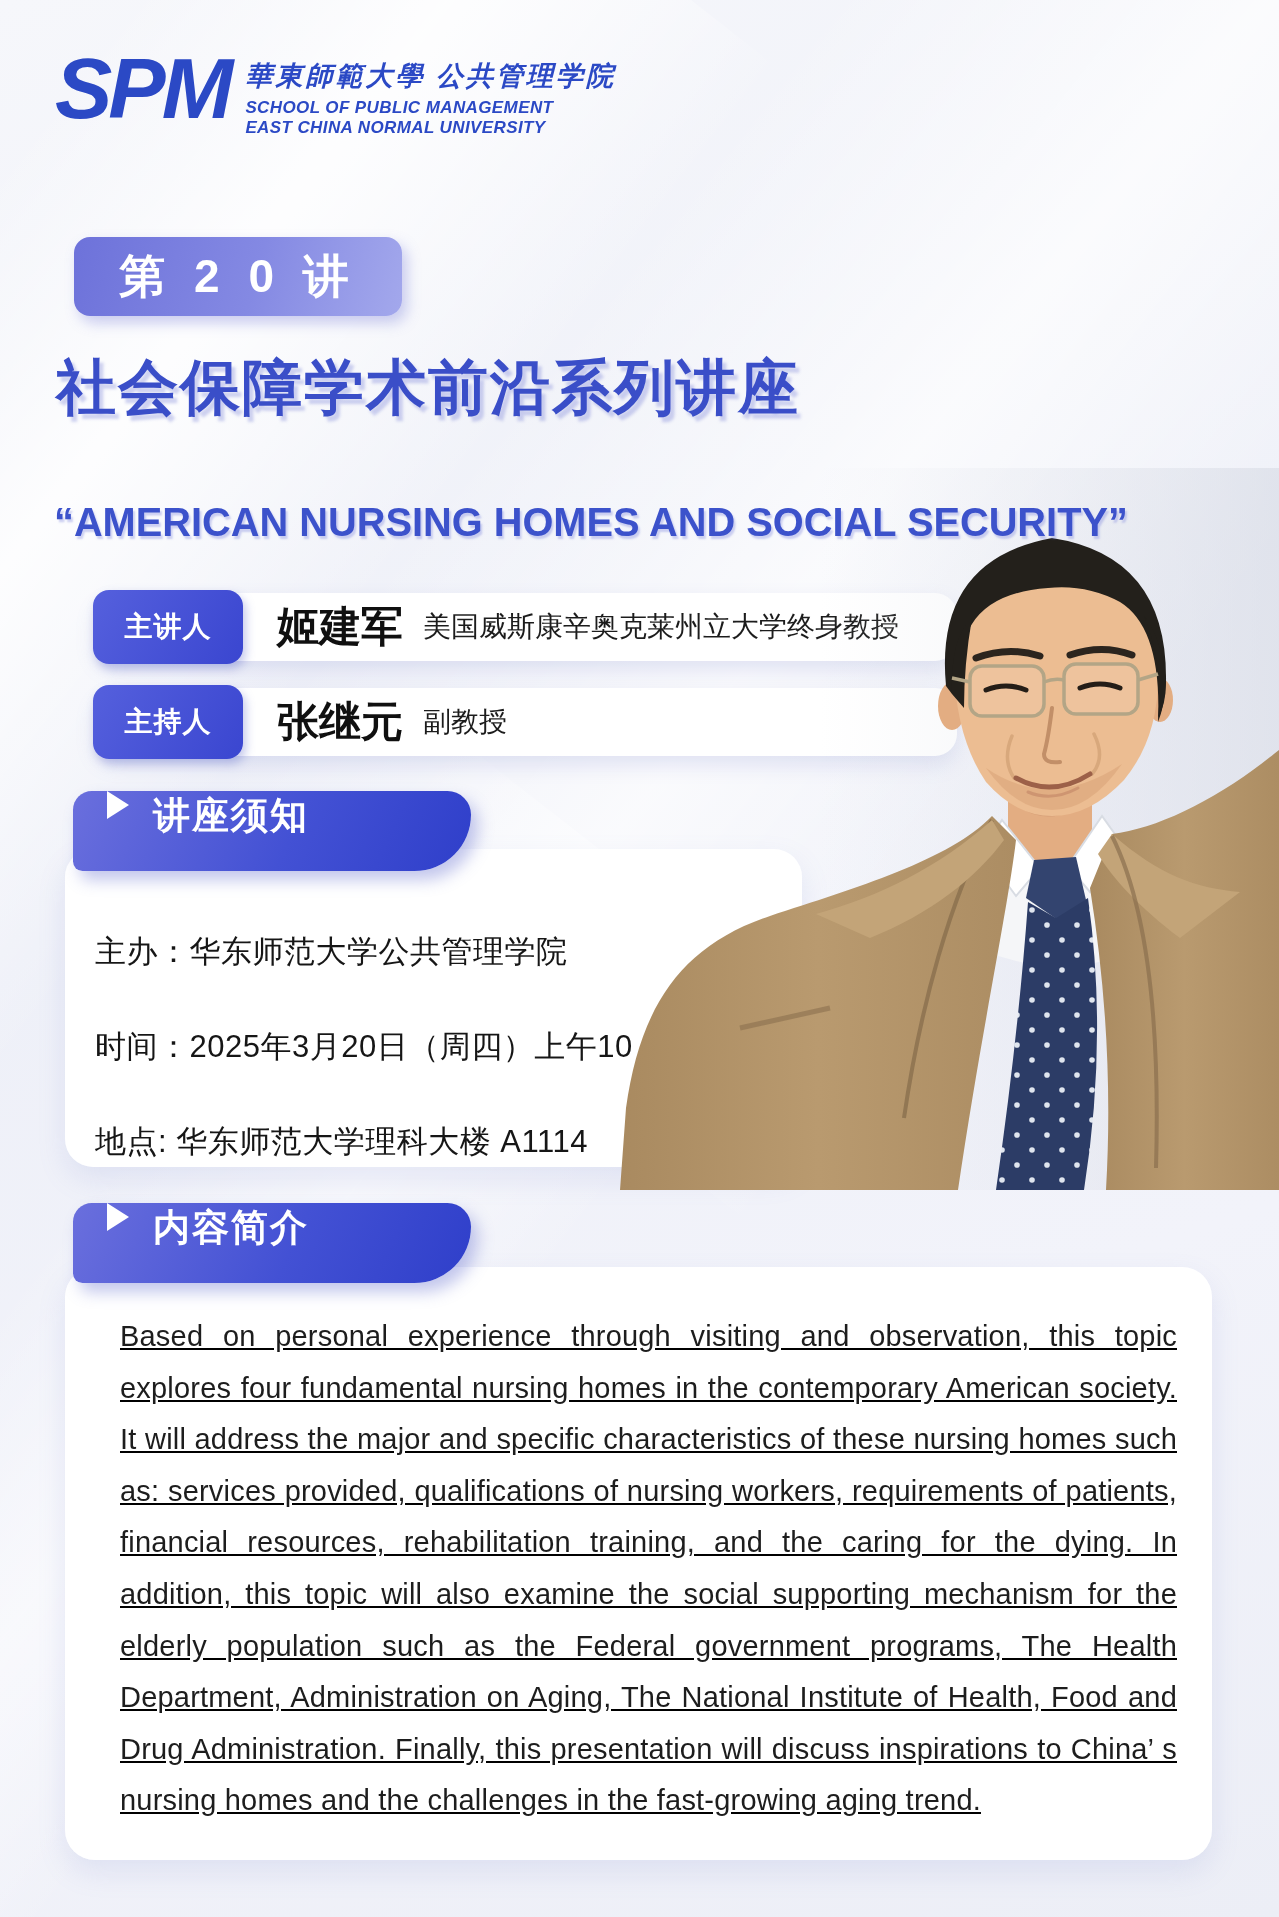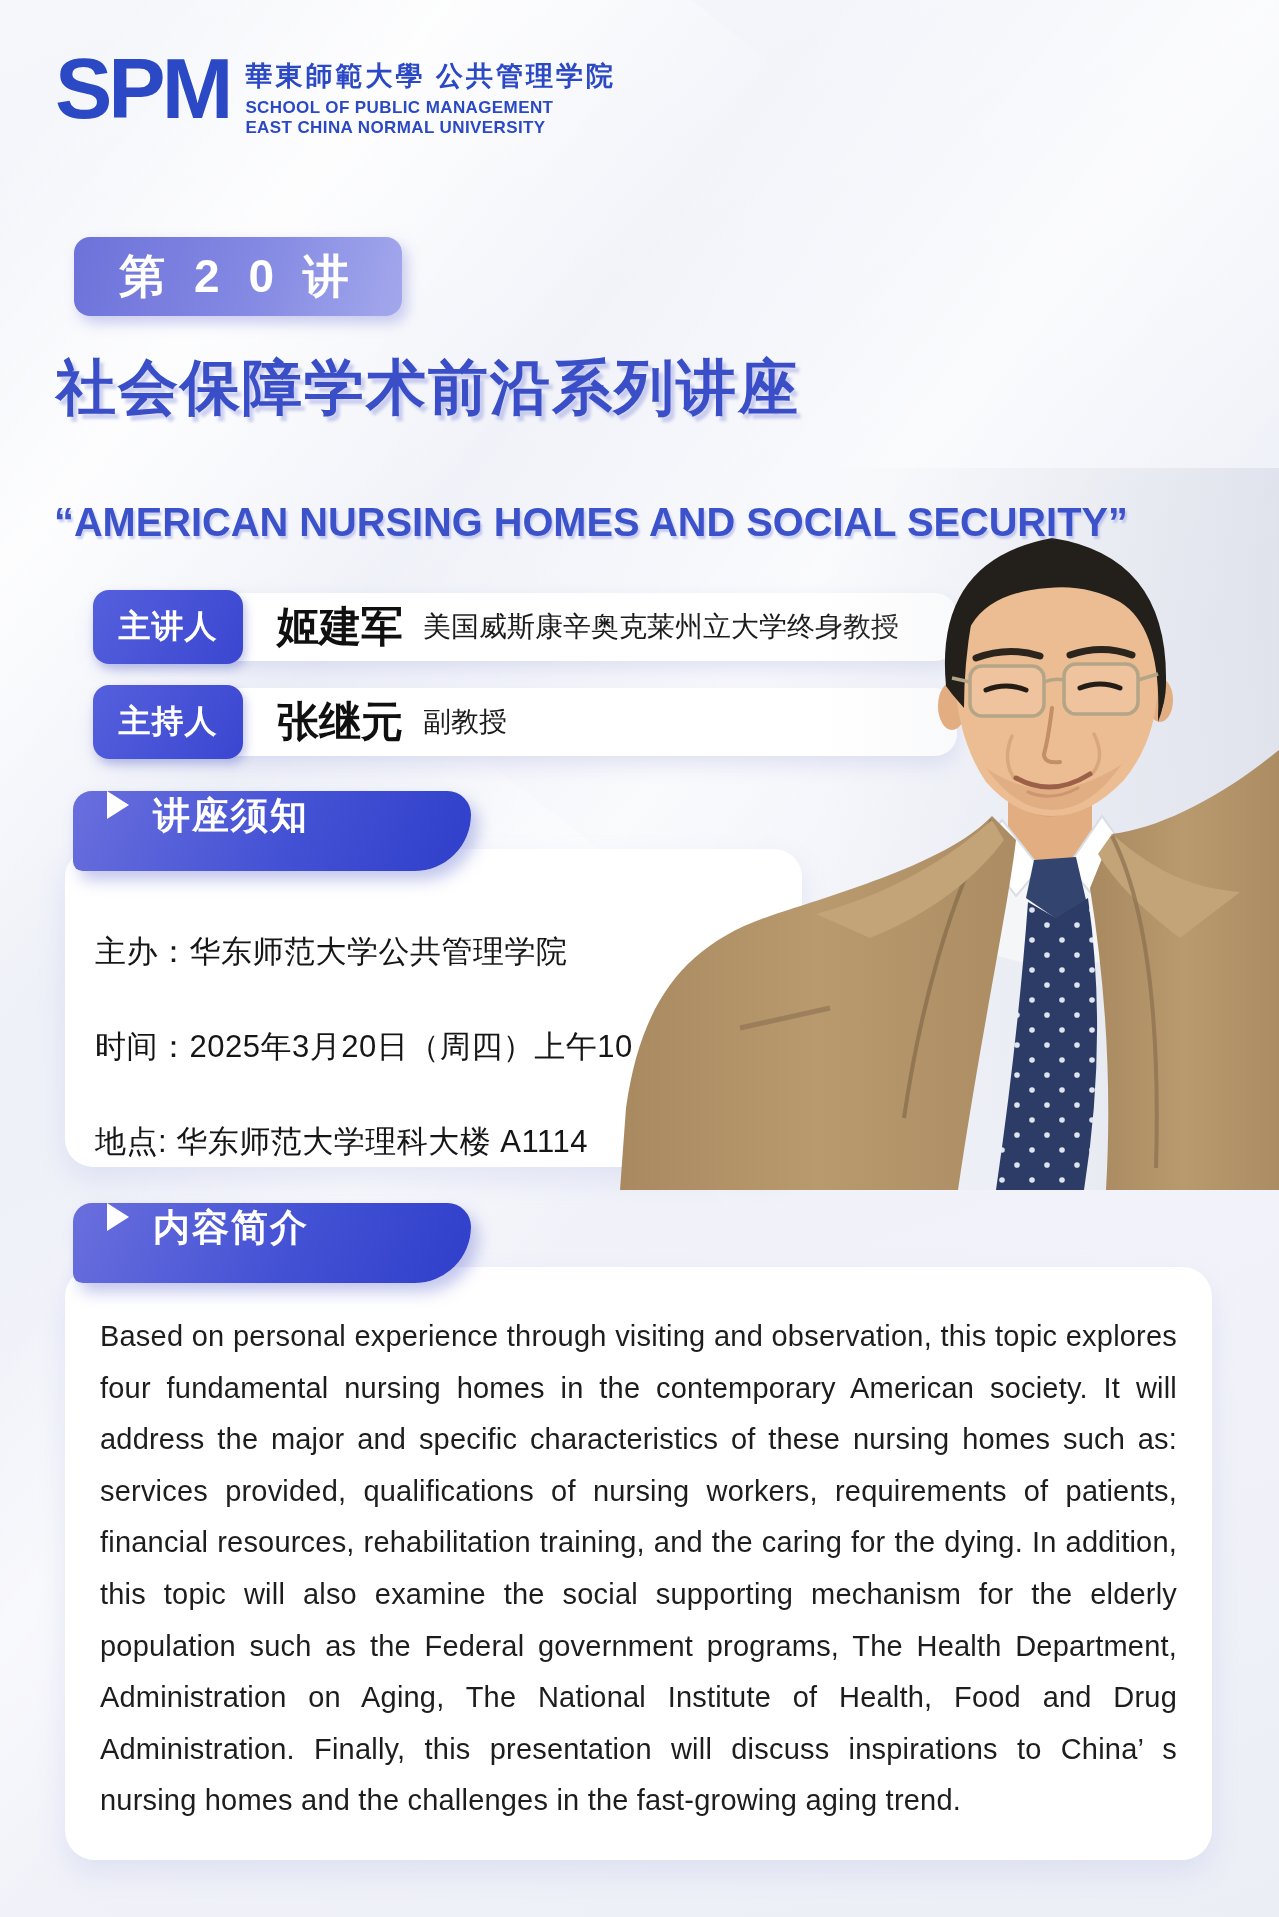--- a/index.html
+++ b/index.html
@@ -14,21 +14,21 @@
   
   .streak{position:absolute;pointer-events:none;}
   .streak1{left:-180px;top:-260px;width:560px;height:1500px;transform:rotate(38deg);
     background:linear-gradient(90deg,rgba(255,255,255,0) 0%,rgba(255,255,255,.85) 45%,rgba(255,255,255,0) 100%);}
   .streak2{left:620px;top:-420px;width:700px;height:1600px;transform:rotate(38deg);
     background:linear-gradient(90deg,rgba(255,255,255,0) 0%,rgba(255,255,255,.7) 50%,rgba(222,225,240,.0) 100%);}
   .streak3{left:-60px;top:700px;width:420px;height:1500px;transform:rotate(38deg);
     background:linear-gradient(90deg,rgba(255,255,255,0) 0%,rgba(255,255,255,.5) 50%,rgba(255,255,255,0) 100%);}
 
   
-  .logo-row{position:absolute;left:55px;top:48px;display:flex;align-items:flex-start;gap:16px;z-index:4;}
+  .logo-row{position:absolute;left:55px;top:48px;display:flex;align-items:flex-start;gap:16px;z-index:4;font-style:italic;}
   .spm{font-size:86px;line-height:80px;font-weight:bold;color:#2b49c5;letter-spacing:-4px;}
   .logo-text{padding-top:10px;color:#2b49c5;}
   .logo-cn{font-size:27px;font-weight:bold;letter-spacing:3px;margin-bottom:4px;}
   .logo-en{font-size:17px;font-weight:bold;line-height:1.2;letter-spacing:.4px;}
 
   
   .badge{
     position:absolute;left:74px;top:237px;width:328px;height:79px;z-index:4;
     border-radius:16px;
     background:linear-gradient(105deg,#6d72da 0%,#8489e3 55%,#a3a8ec 100%);
@@ -57,21 +57,21 @@
     display:flex;align-items:center;
   }
   .person-row.row1{top:593px;}
   .person-row.row2{top:688px;}
   .person-label{
     position:absolute;left:-2px;top:-3px;width:150px;height:74px;
     border-radius:16px;
     background:linear-gradient(120deg,#5560dd 0%,#3a46d0 100%);
     box-shadow:3px 5px 10px rgba(90,100,200,.35);
     display:flex;align-items:center;justify-content:center;
-    color:#fff;font-size:32px;font-weight:bold;letter-spacing:1px;
+    color:#fff;font-size:28px;font-weight:bold;letter-spacing:1px;
   }
   .person-name{margin-left:182px;font-size:42px;font-weight:600;color:#101010;}
   .person-desc{margin-left:20px;font-size:28px;color:#1c1c1c;}
 
   
   .section-banner{
     position:absolute;left:73px;width:398px;height:80px;z-index:3;
     border-radius:24px 30px 72px 12px;
     background:linear-gradient(115deg,#6a6fdd 0%,#4351d4 55%,#2f3fca 100%);
     box-shadow:7px 9px 16px rgba(95,105,205,.38);
@@ -89,21 +89,21 @@
     box-shadow:0 12px 28px rgba(130,140,210,.16);
     padding:82px 20px 12px 30px;box-sizing:border-box;
   }
   .notice-line{font-size:31px;color:#161616;margin-bottom:53px;letter-spacing:.5px;white-space:nowrap;}
 
   
   .intro-card{
     position:absolute;left:65px;top:1267px;width:1147px;height:593px;z-index:1;
     background:rgba(255,255,255,.97);border-radius:30px;
     box-shadow:0 12px 28px rgba(130,140,210,.16);
-    padding:44px 35px 0 35px;box-sizing:border-box;
+    padding:44px 35px 0 55px;box-sizing:border-box;text-decoration:underline;
   }
   .intro-paragraph{
     font-size:29px;line-height:1.78;color:#1d1d1d;
     text-align:justify;letter-spacing:.2px;
   }
 
   
   .portrait{position:absolute;left:620px;top:468px;width:659px;height:722px;z-index:3;}
 </style>
 </head>

